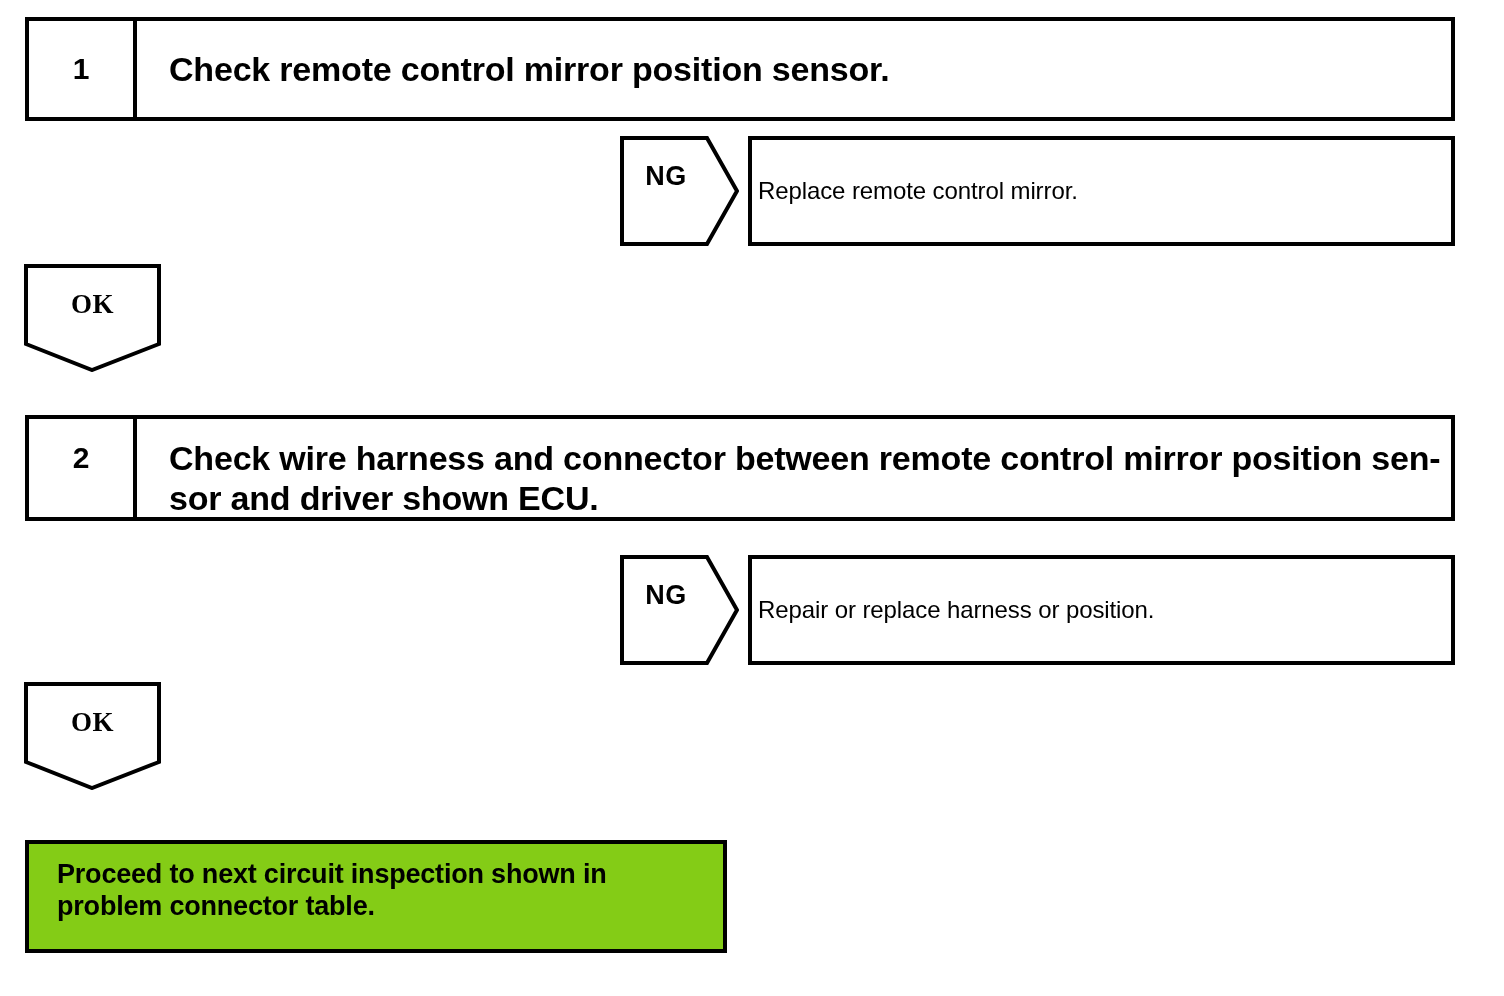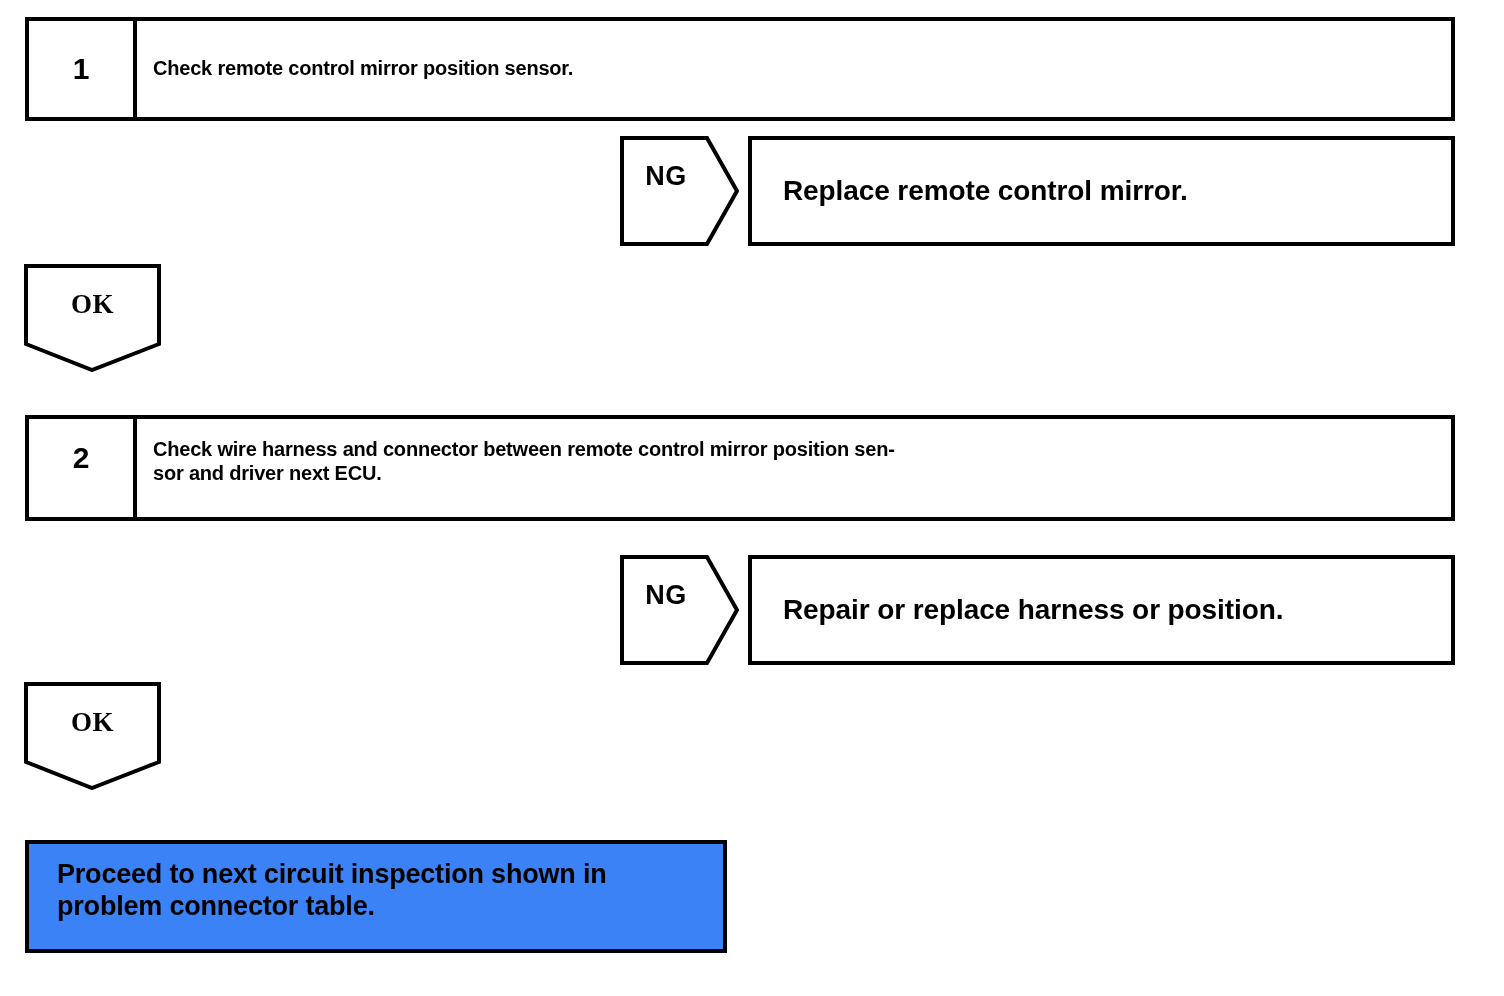--- a/index.html
+++ b/index.html
@@ -42,23 +42,23 @@
     align-items: center;
     justify-content: center;
     font-size: 30px;
     font-weight: bold;
     letter-spacing: 0px;
   }
   .step-text {
     flex: 1 1 auto;
     display: flex;
     align-items: center;
-    padding-left: 16px;
+    padding-left: 32px;
     padding-right: 10px;
-    font-size: 20px;
+    font-size: 34px;
     font-weight: bold;
     line-height: 1.18;
     letter-spacing: -0.2px;
   }
   .step-text.two-line {
     align-items: flex-start;
     padding-top: 19px;
   }
 
   
@@ -115,32 +115,32 @@
   }
 
   
   .result-box {
     position: absolute;
     box-sizing: border-box;
     border: 4px solid #000;
     background: #fff;
     display: flex;
     align-items: center;
-    font-size: 28px;
-    font-weight: bold;
+    font-size: 24px;
+    font-weight: normal;
     letter-spacing: -0.1px;
-    padding-left: 31px;
+    padding-left: 6px;
     padding-right: 12px;
   }
 
   .terminal-box {
     position: absolute;
     box-sizing: border-box;
     border: 4px solid #000;
-    background: #3b82f6;
+    background: #84cc16;
     font-size: 27px;
     font-weight: bold;
     line-height: 1.2;
     letter-spacing: -0.2px;
     padding: 14px 0 0 28px;
   }
   .terminal-line {
     display: block;
     white-space: nowrap;
   }
@@ -171,21 +171,21 @@
       <polygon points="2,2 135,2 135,80 68,106 2,80" fill="#ffffff" stroke="#000000" stroke-width="4" stroke-linejoin="miter"></polygon>
     </svg>
     <div class="ok-label">OK</div>
   </div>
 
   <div class="step-box" style="left:25px; top:415px; width:1430px; height:106px;">
     <div class="step-num" style="align-items:flex-start; padding-top:22px;">2</div>
     <div class="step-text two-line">
       <div>
         <span class="terminal-line">Check wire harness and connector between remote control mirror position sen-</span>
-        <span class="terminal-line">sor and driver next ECU.</span>
+        <span class="terminal-line">sor and driver shown ECU.</span>
       </div>
     </div>
   </div>
 
   <div class="ng-shape" style="left:620px; top:555px;">
     <svg width="119" height="110" viewBox="0 0 119 110">
       <polygon points="2,2 87,2 117,55 87,108 2,108" fill="#ffffff" stroke="#000000" stroke-width="4" stroke-linejoin="miter"></polygon>
     </svg>
     <div class="ng-label">NG</div>
   </div>

